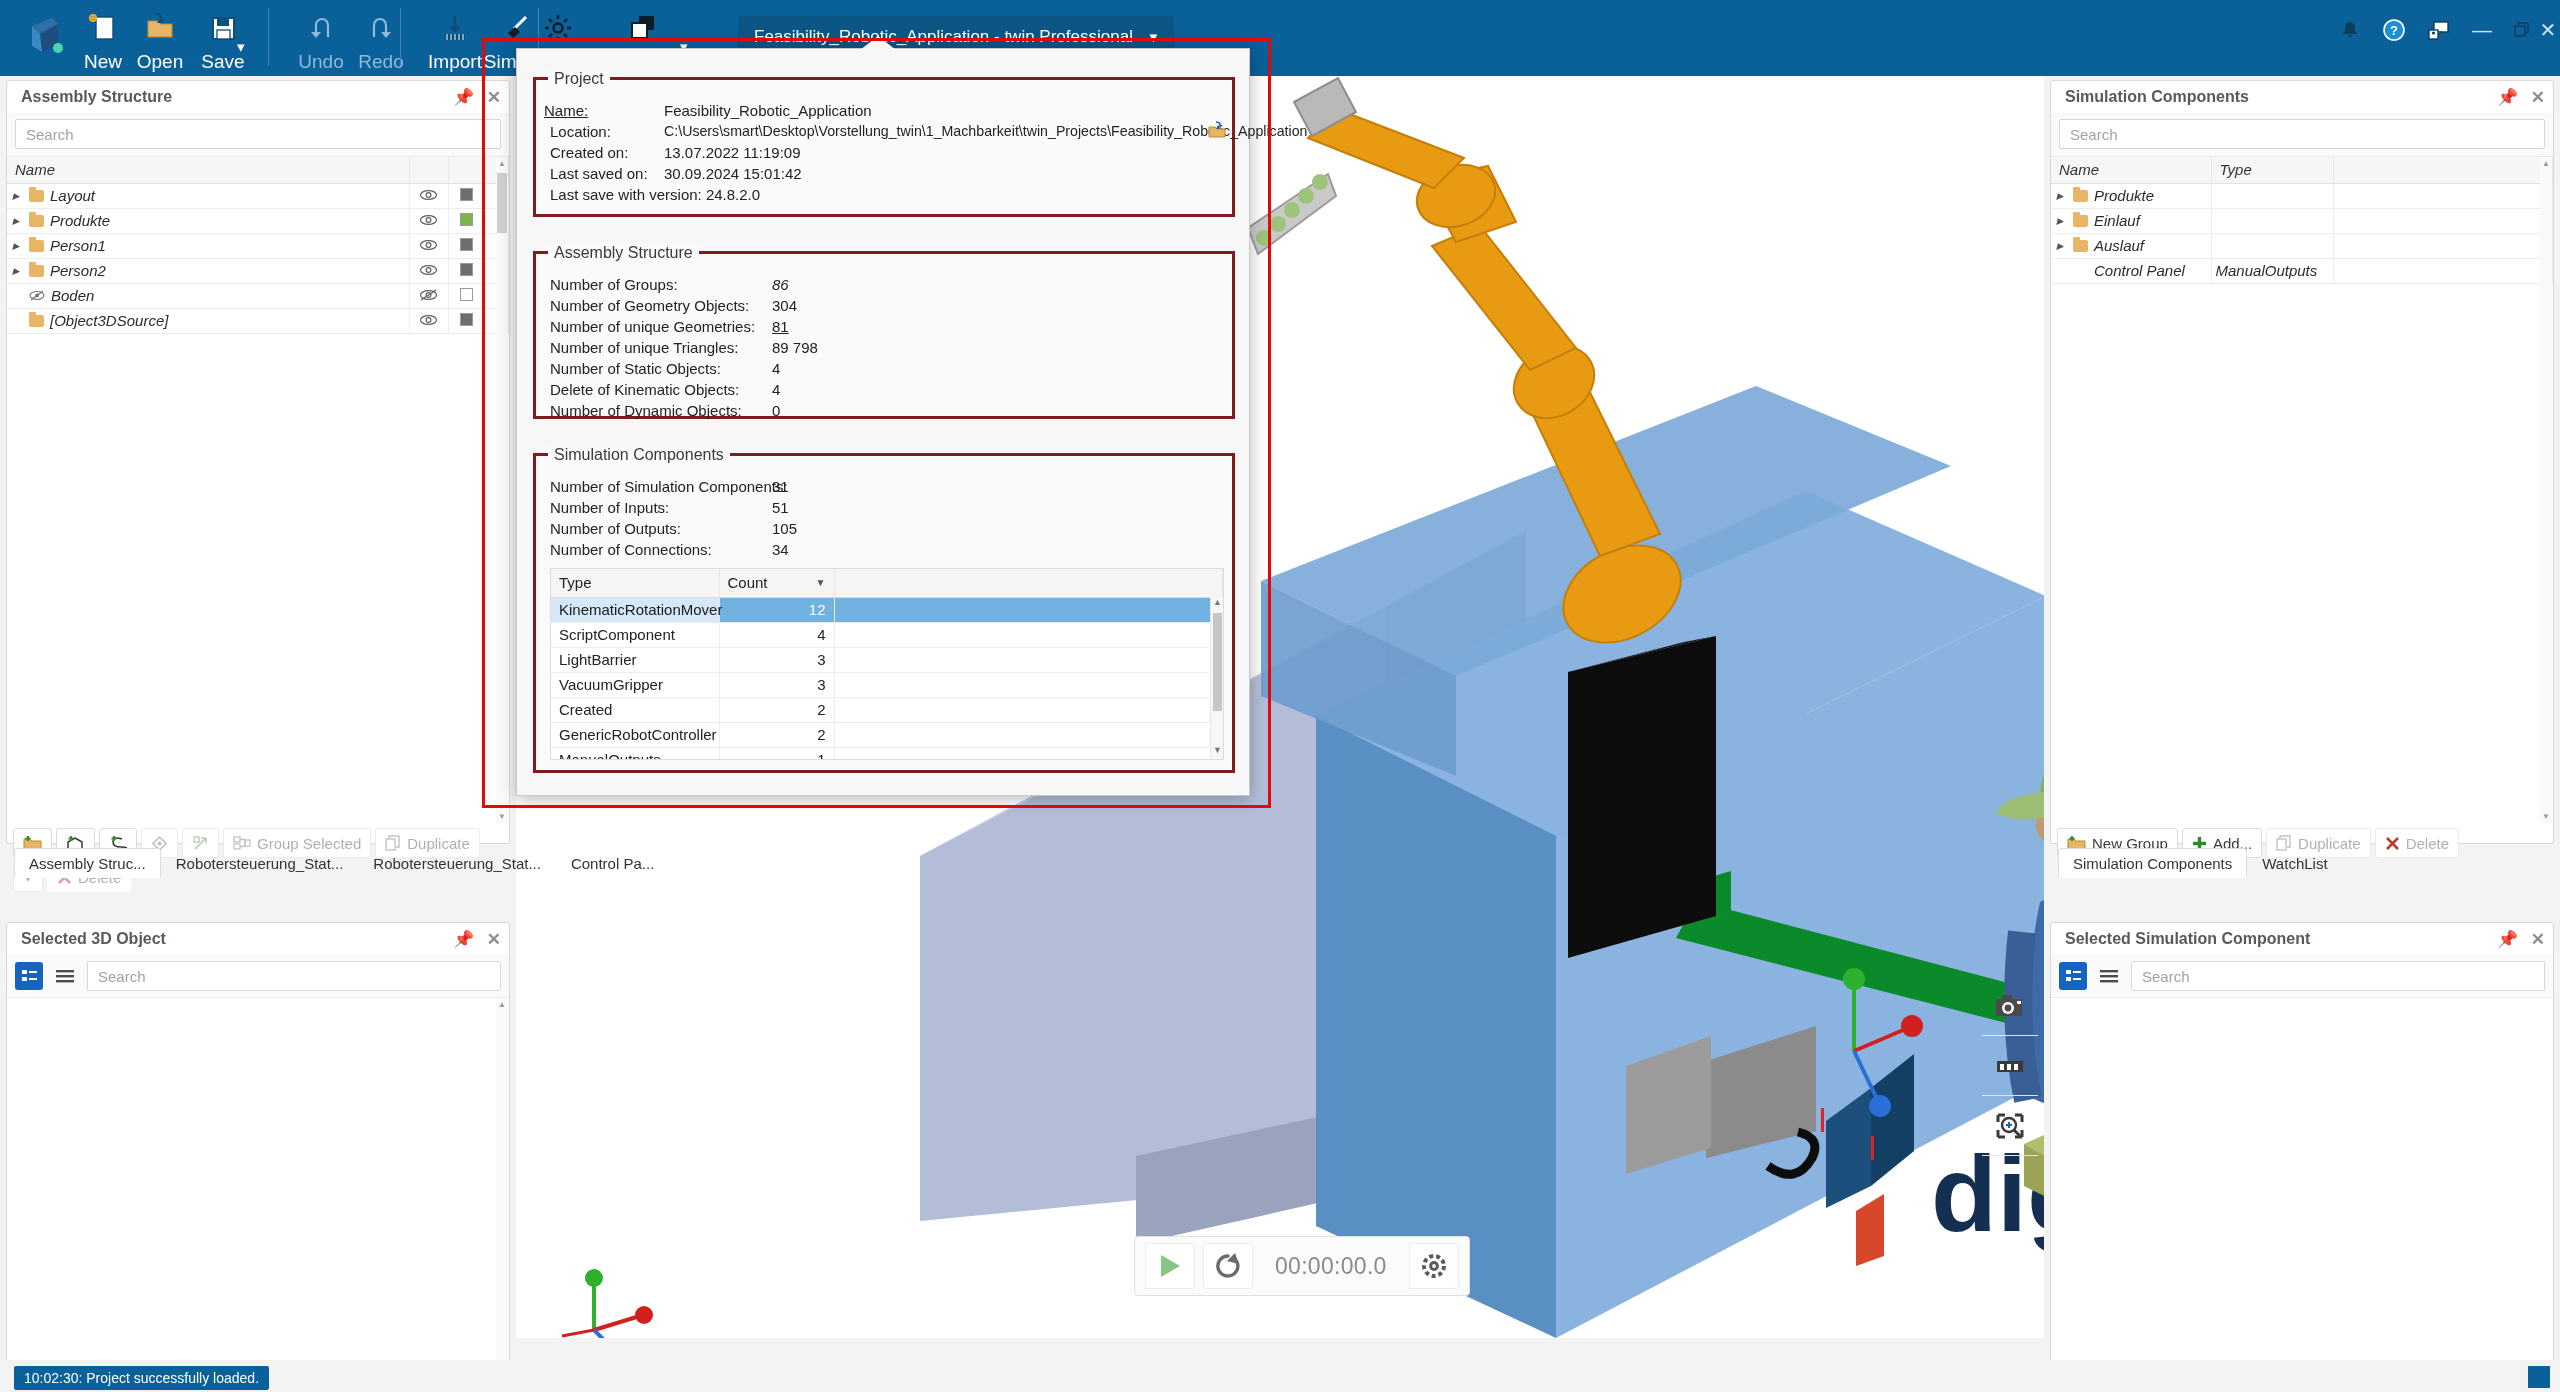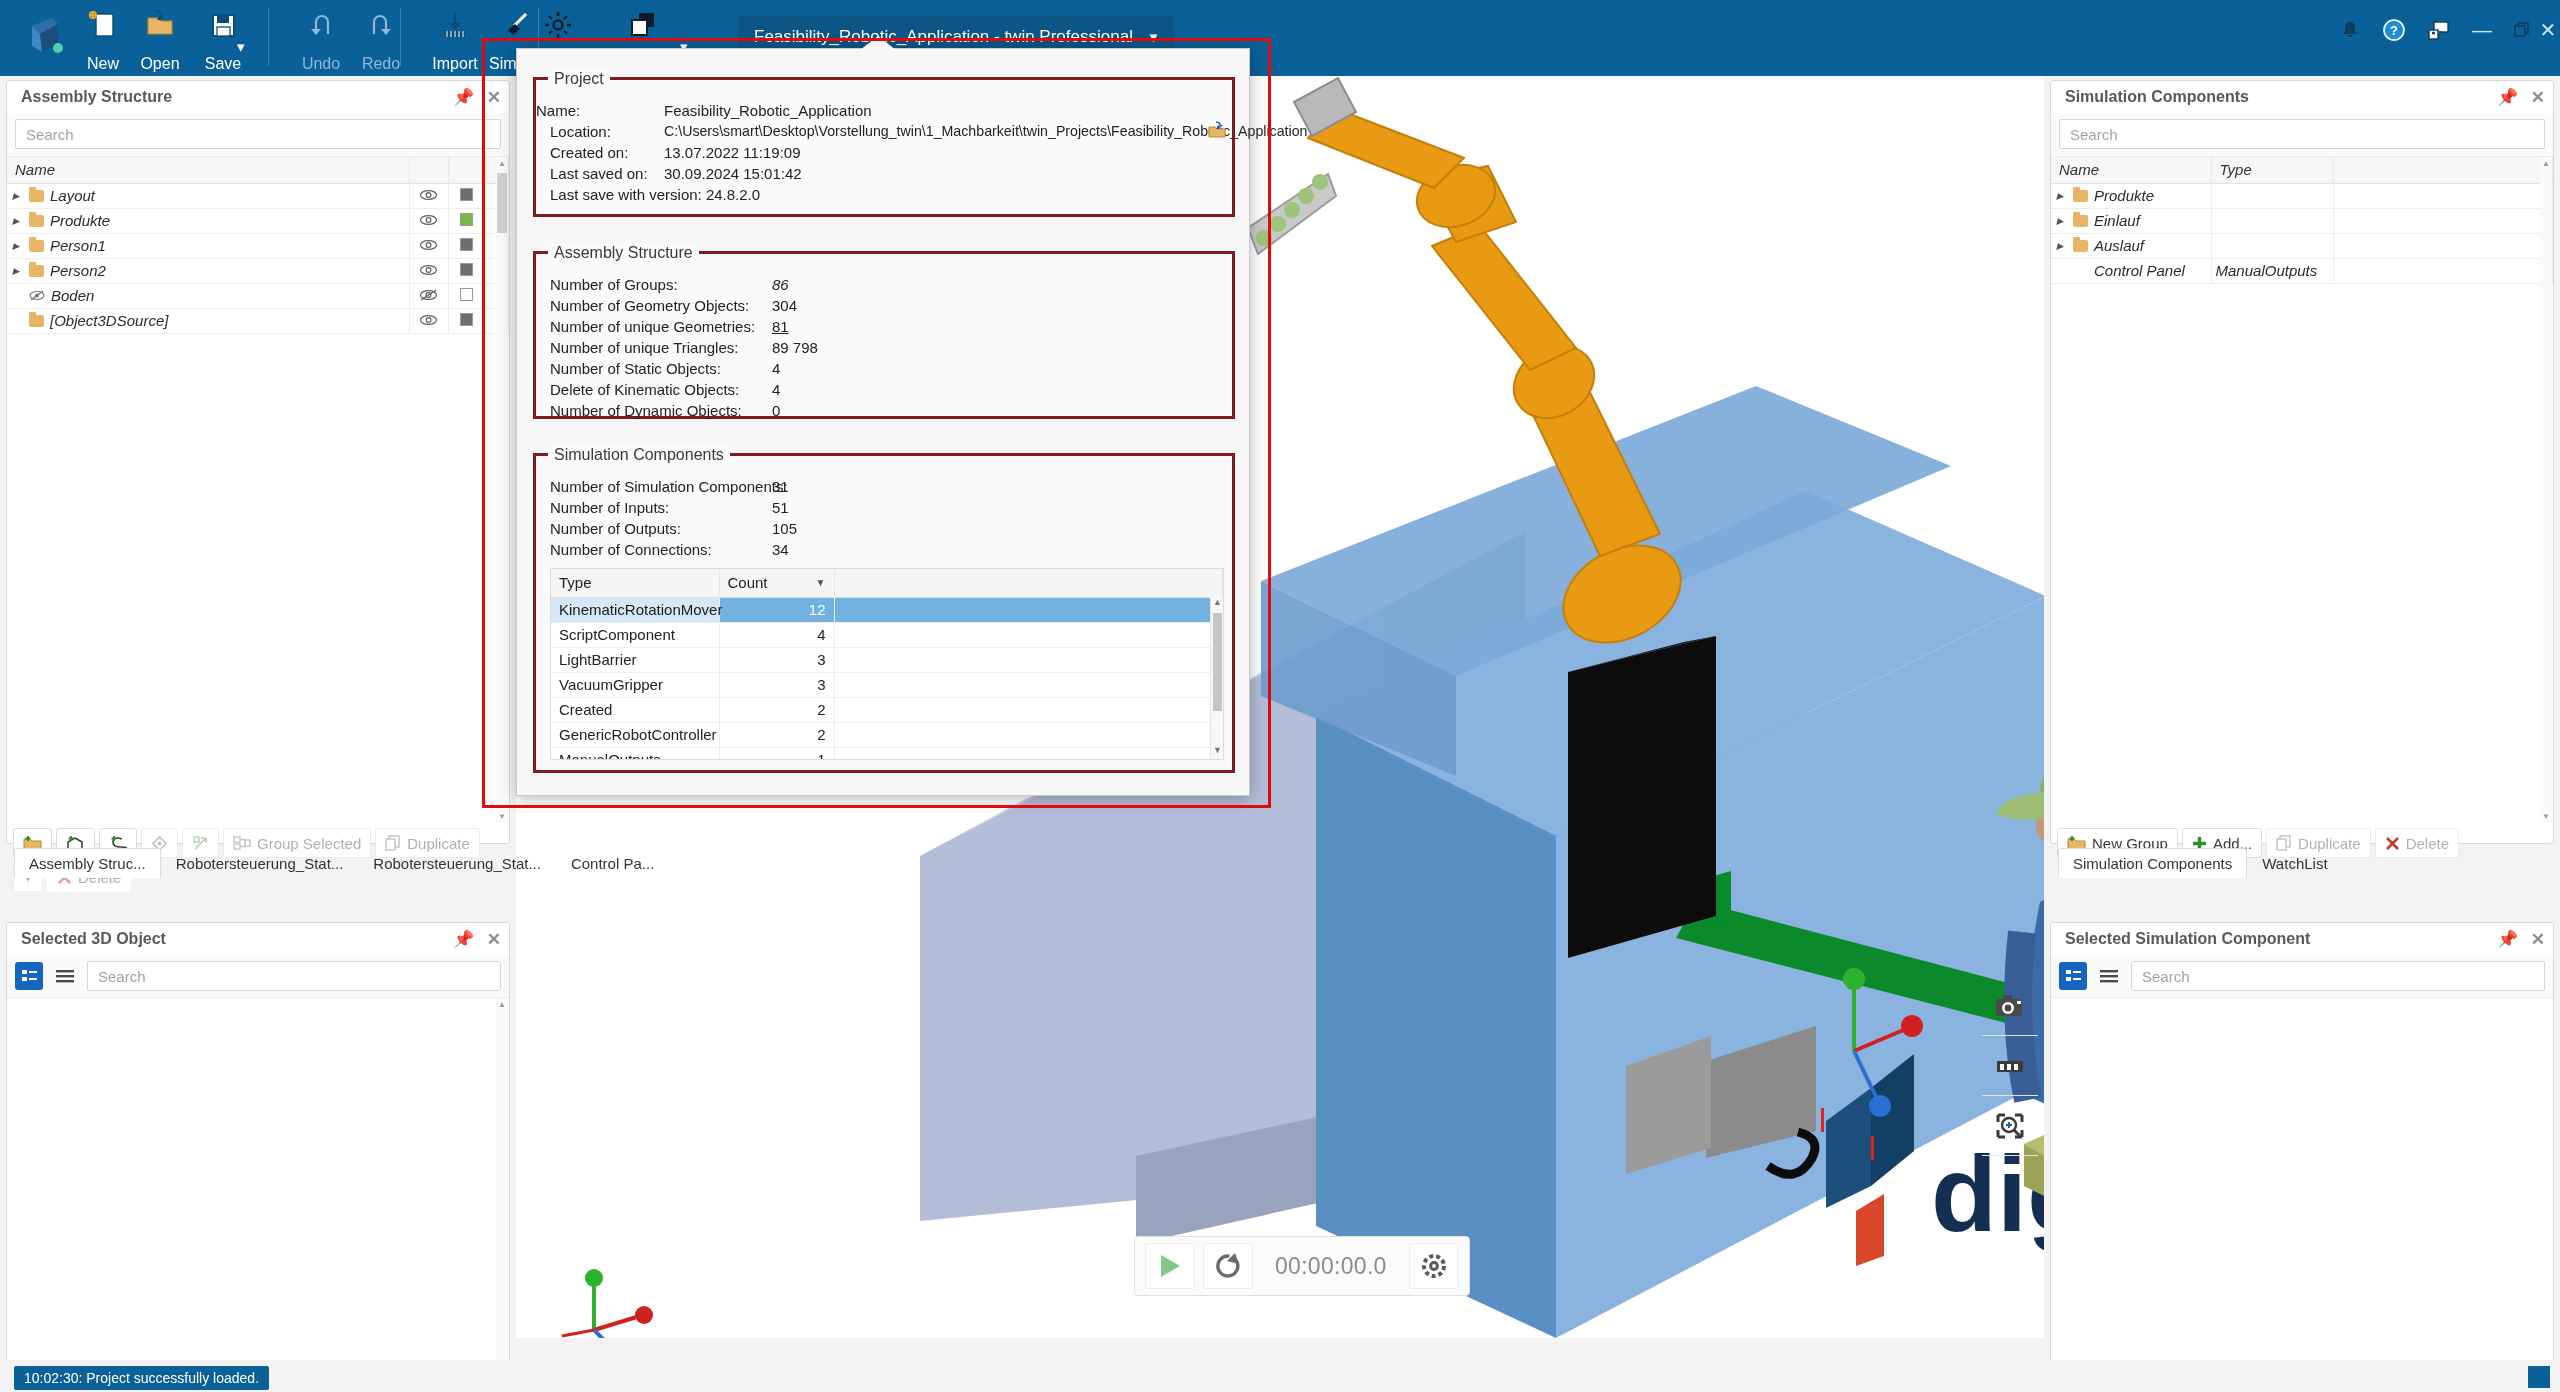--- a/index.html
+++ b/index.html
@@ -13,22 +13,22 @@
   
   #ribbon {
     position: absolute; left: 0; top: 0; width: 2560px; height: 76px;
     background: #0a6099;
   }
   #app-logo {
     position: absolute; left: 18px; top: 10px; width: 56px; height: 56px;
   }
   .rb-item {
     position: absolute; top: 3px; width: 86px; height: 70px;
-    display: flex; flex-direction: column; align-items: center; justify-content: space-between;
-    color: #ffffff; font-size: 16px; cursor: default;
+    display: flex; flex-direction: column; align-items: center; justify-content: flex-end;
+    color: #ffffff; font-size: 19px; cursor: default;
   }
   .rb-item .rbico { height: 40px; display: flex; align-items: center; justify-content: center; margin-top: 2px;}
   .rb-item .rblab { margin-top: 3px; white-space: nowrap; }
   .rb-item.dim { color: #8fb9d6; }
   .rb-sep {
     position: absolute; top: 8px; width: 1px; height: 58px; background: #3d82b4;
   }
   .rb-caret {
     position: absolute; color: #ffffff; font-size: 15px; top: 38px;
   }
@@ -895,21 +895,21 @@
 
 <div id="statusbar"></div>
 <div id="status-pill">10:02:30: Project successfully loaded.</div>
 <div id="status-right"></div>
 
 <div id="dlg-arrow"></div>
 <div id="proj-dialog">
 
   <div class="grp" style="left:16px; top:28px; width:702px; height:140px;">
     <span class="grp-label">Project</span>
-    <span class="kv" style="left:0; top:22px;">Name:</span>
+    <span class="kv" style="left:8px; top:22px;text-decoration:underline;">Name:</span>
     <span class="kv" style="left:128px; top:22px;">Feasibility_Robotic_Application</span>
     <span class="kv" style="left:14px; top:43px;">Location:</span>
     <span class="kv" style="left:128px; top:43px; font-size:14.2px;">C:\Users\smart\Desktop\Vorstellung_twin\1_Machbarkeit\twin_Projects\Feasibility_Robotic_Application</span>
     <span style="position:absolute; left:672px; top:41px;">
       <svg width="18" height="17" viewBox="0 0 18 17">
           <path d="M1 6 h6 l2 2 h8 v8 H1z" fill="#e8b465" stroke="#b98933" stroke-width="1"></path>
           <path d="M8 1 q5 0 4 5" stroke="#1565c0" stroke-width="1.6" fill="none"></path>
           <path d="M10 4 l3 3 l-5 1z" fill="#1565c0"></path>
         </svg>
     </span>

